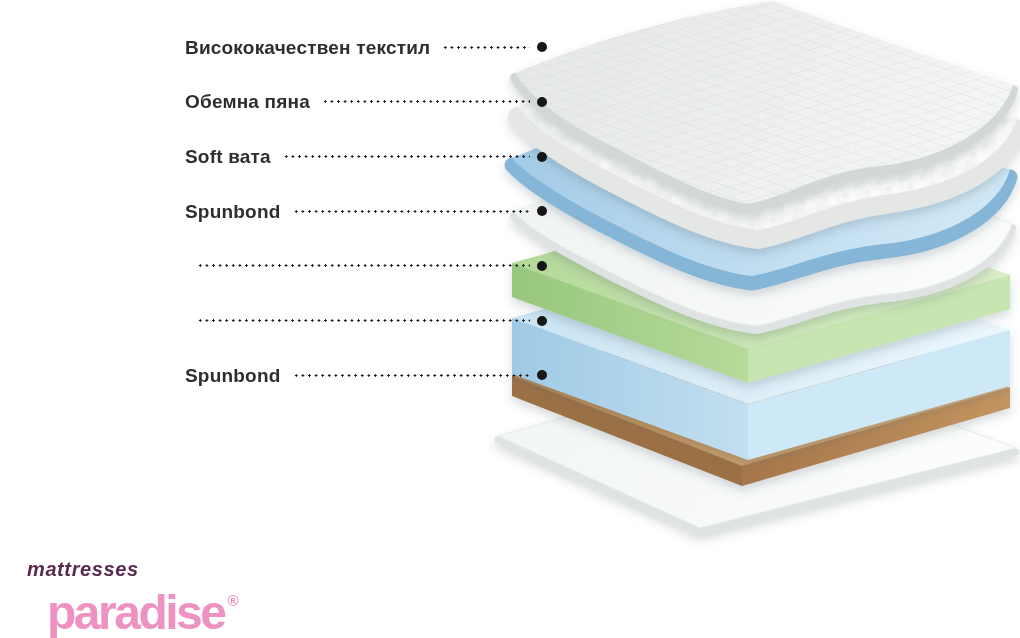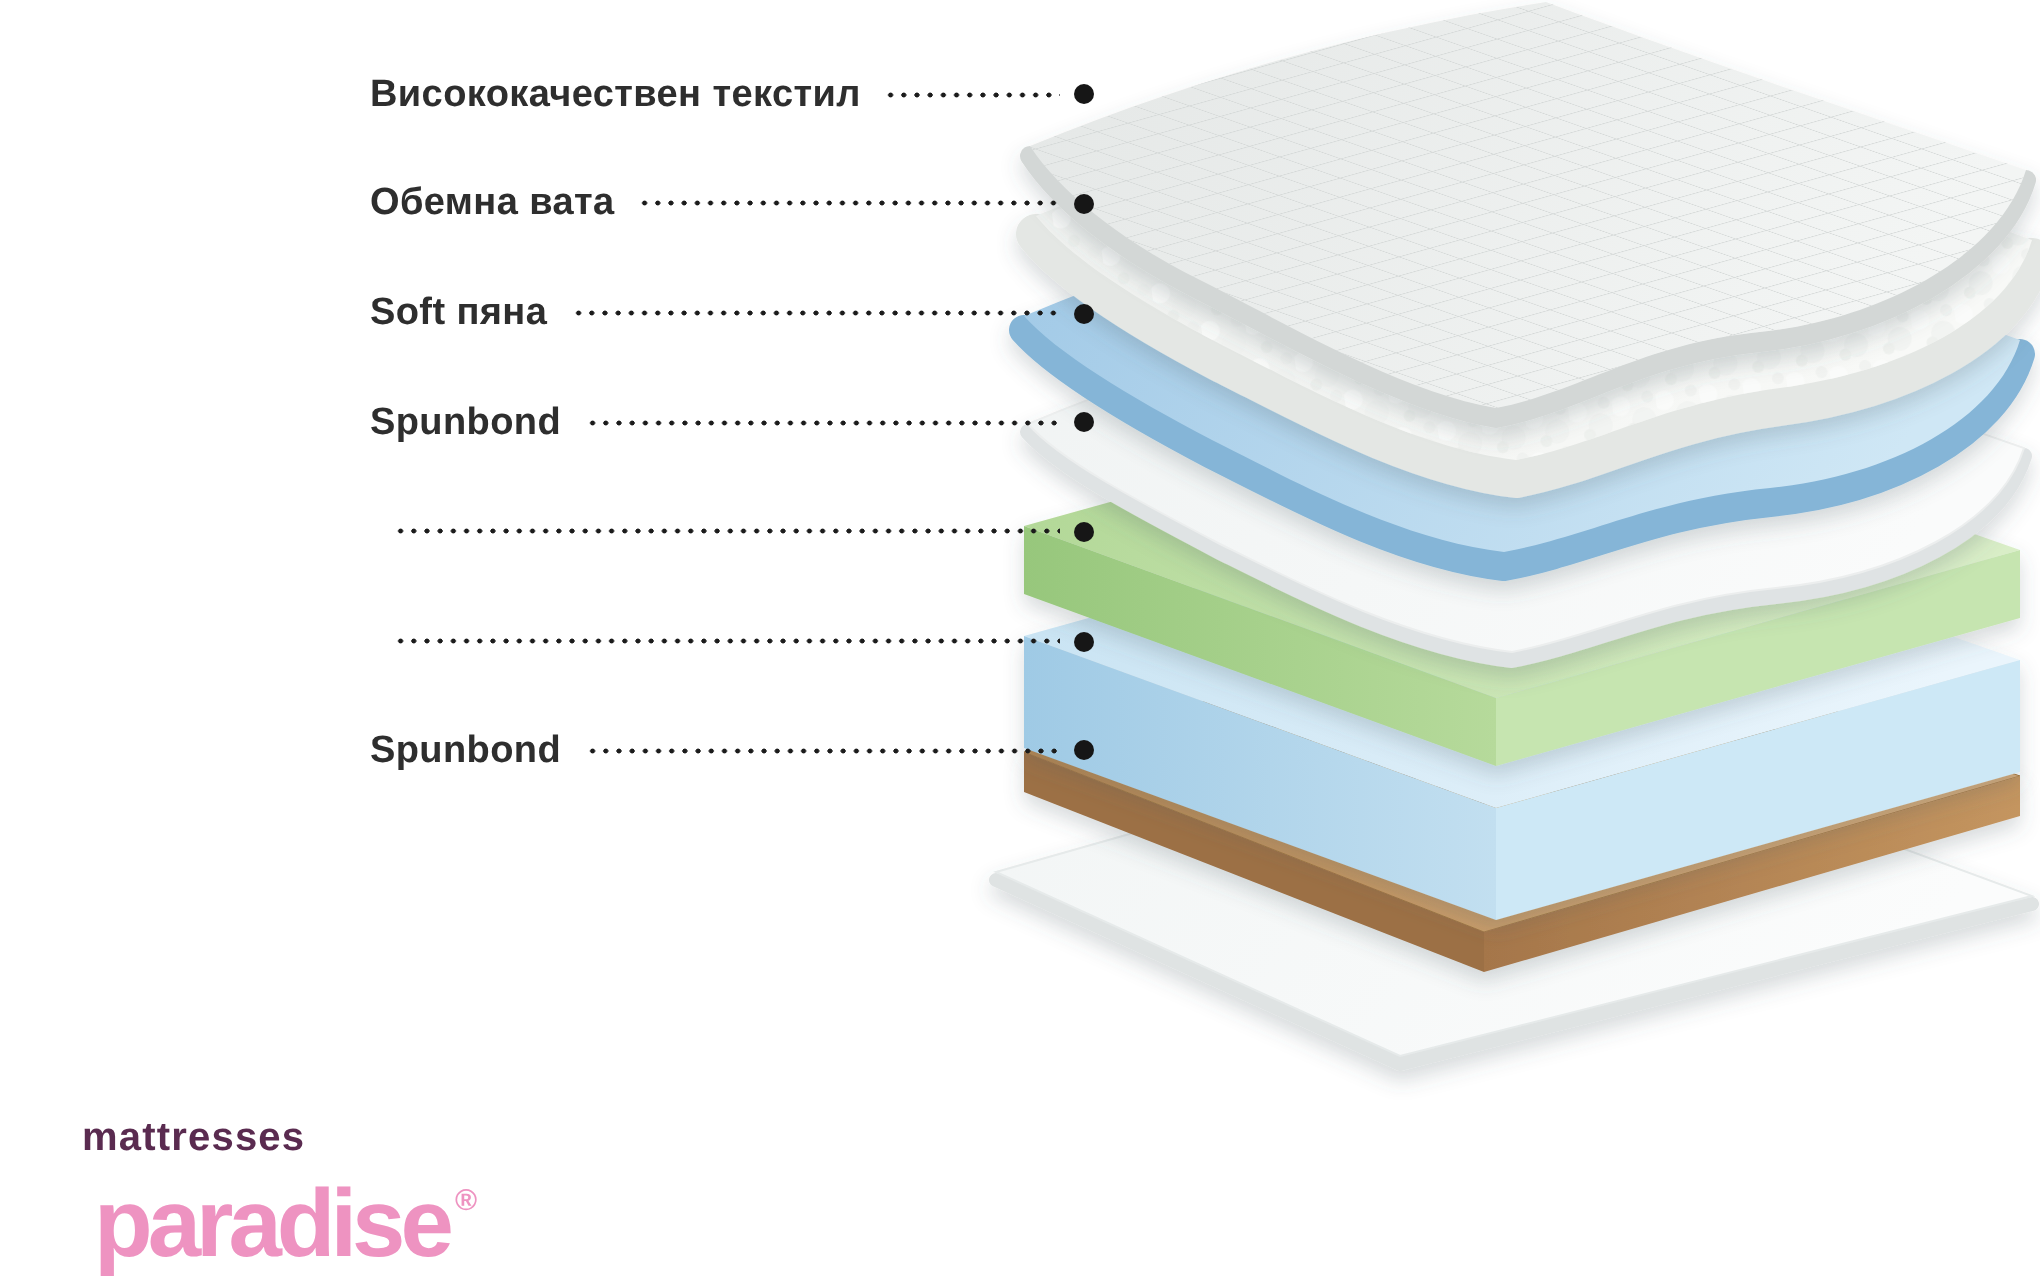--- a/index.html
+++ b/index.html
@@ -10,21 +10,21 @@
   .labels{position:absolute;left:185px;top:20px;width:362px;display:flex;flex-direction:column;}
   .row{height:54.65px;display:flex;align-items:center;}
   .lbl{font-size:19px;line-height:21px;font-weight:600;color:#2e2e2e;letter-spacing:.2px;
        white-space:pre-line;flex:none;}
   .leader{flex:1;height:3px;margin:0 7px 0 12px;
           background-image:radial-gradient(circle,#1b1b1b 1.15px,transparent 1.35px);
           background-size:6.6px 3px;background-repeat:repeat-x;background-position:left center;}
   .enddot{flex:none;width:10px;height:10px;border-radius:50%;background:#161616;}
   
   .logo{position:absolute;left:10px;top:559px;user-select:none;}
-  .logo-top{font-weight:bold;font-size:20px;line-height:20px;letter-spacing:.6px;margin-left:31px;}
+  .logo-top{font-weight:bold;font-size:20px;line-height:20px;letter-spacing:.6px;margin-left:17px;font-style:italic;}
   .logo-main{font-weight:bold;font-size:48px;line-height:44px;letter-spacing:-2.5px;margin-top:0px;margin-left:37px;}
   .reg{font-size:15px;letter-spacing:0;vertical-align:23px;margin-left:3px;}
 </style>
 </head>
 <body>
 
 <div class="stage">
 
   <svg class="illus" viewBox="0 0 1020 638" aria-hidden="true">
     <defs>
@@ -164,27 +164,27 @@
   </svg>
 
   <div class="labels">
     <div class="row">
       <span class="lbl">Висококачествен текстил</span>
       <span class="leader"></span>
       <span class="enddot"></span>
     </div>
 
     <div class="row">
-      <span class="lbl">Обемна вата</span>
-      <span class="leader"></span>
-      <span class="enddot"></span>
-    </div>
-
-    <div class="row">
-      <span class="lbl">Soft пяна</span>
+      <span class="lbl">Обемна пяна</span>
+      <span class="leader"></span>
+      <span class="enddot"></span>
+    </div>
+
+    <div class="row">
+      <span class="lbl">Soft вата</span>
       <span class="leader"></span>
       <span class="enddot"></span>
     </div>
 
     <div class="row">
       <span class="lbl">Spunbond</span>
       <span class="leader"></span>
       <span class="enddot"></span>
     </div>
 

